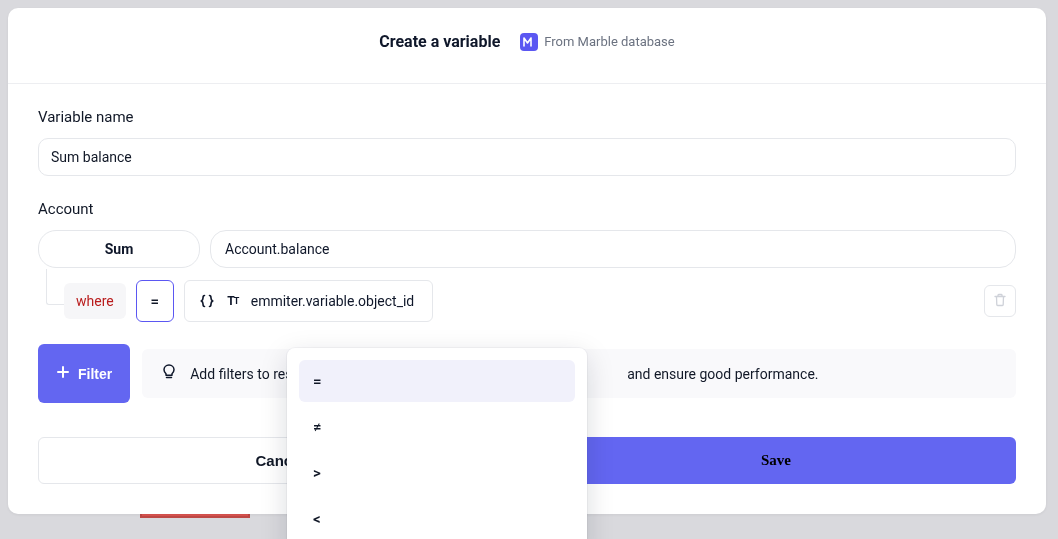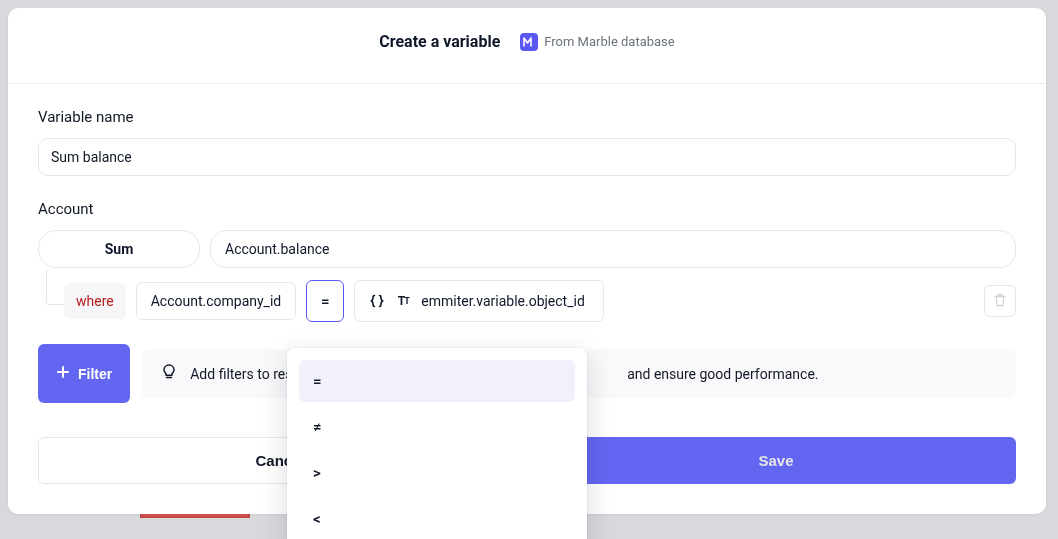--- a/index.html
+++ b/index.html
@@ -220,21 +220,22 @@
       text-align: center;
       border: 1px solid transparent;
     }
     .btn-cancel {
       background: #fff;
       border: 1px solid #e5e7eb;
       color: #111827;
     }
     .btn-save {
       background: #6366f1;
-      color: #e5e5e5;
+      color: #000000;
+      font-family: Liberation Serif, serif;
     }
     .dropdown {
       position: absolute;
       top: 48px;
       left: 0;
       width: 300px;
       background: #fff;
       border-radius: 8px;
       box-shadow: 0 8px 28px rgba(15,23,42,.15), 0 0 0 1px rgba(15,23,42,.04);
       padding: 12px;
@@ -308,23 +309,20 @@
             <span>Sum</span>
           </div>
           <div class="func-field">
             <span>Account.balance</span>
           </div>
         </div>
 
         <div class="where-row">
           <div class="tree-connector"></div>
           <div class="where-label">where</div>
-          <div class="chip">
-            <span>Account.company_id</span>
-          </div>
           <div class="operator-chip">
             <span>=</span>
           </div>
           <div class="value-chip">
             <span class="chip-icon">
               <svg width="16" height="16" viewBox="0 0 16 16">
                   <path d="M5.5 2.5 C4 2.5 4 4 4 5 C4 6.5 4 7 2.5 8 C4 9 4 9.5 4 11 C4 12 4 13.5 5.5 13.5 M10.5 2.5 C12 2.5 12 4 12 5 C12 6.5 12 7 13.5 8 C12 9 12 9.5 12 11 C12 12 12 13.5 10.5 13.5" stroke="currentColor" stroke-width="1.6" fill="none" stroke-linecap="round"></path>
                 </svg>
             </span>
             <span class="chip-icon" style="font-weight:700;font-size:12px;letter-spacing:-1px;">T<span style="font-size:9px;">T</span></span>

